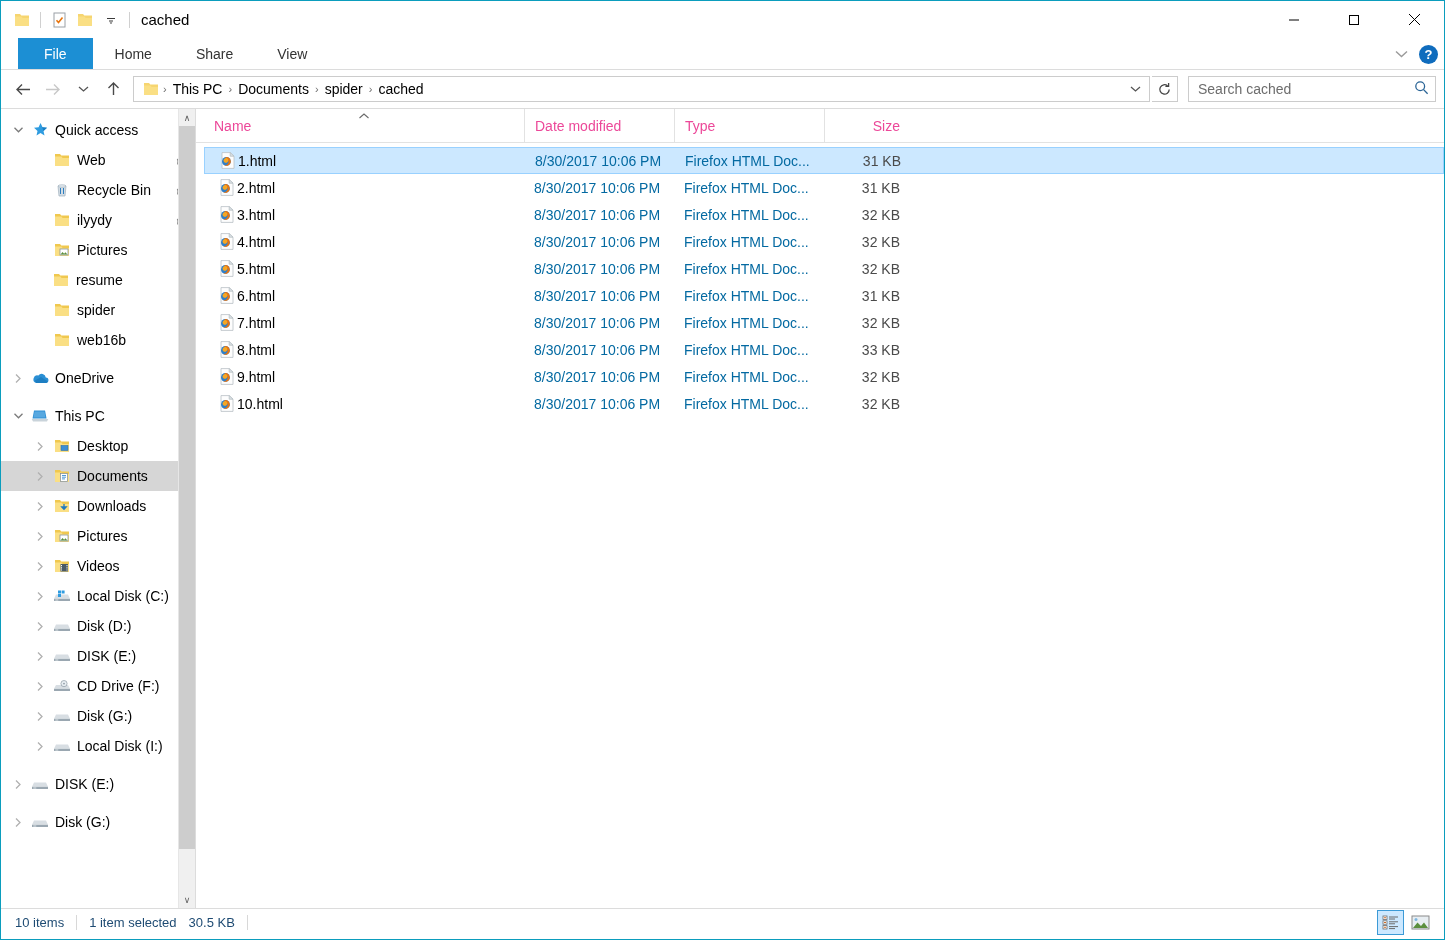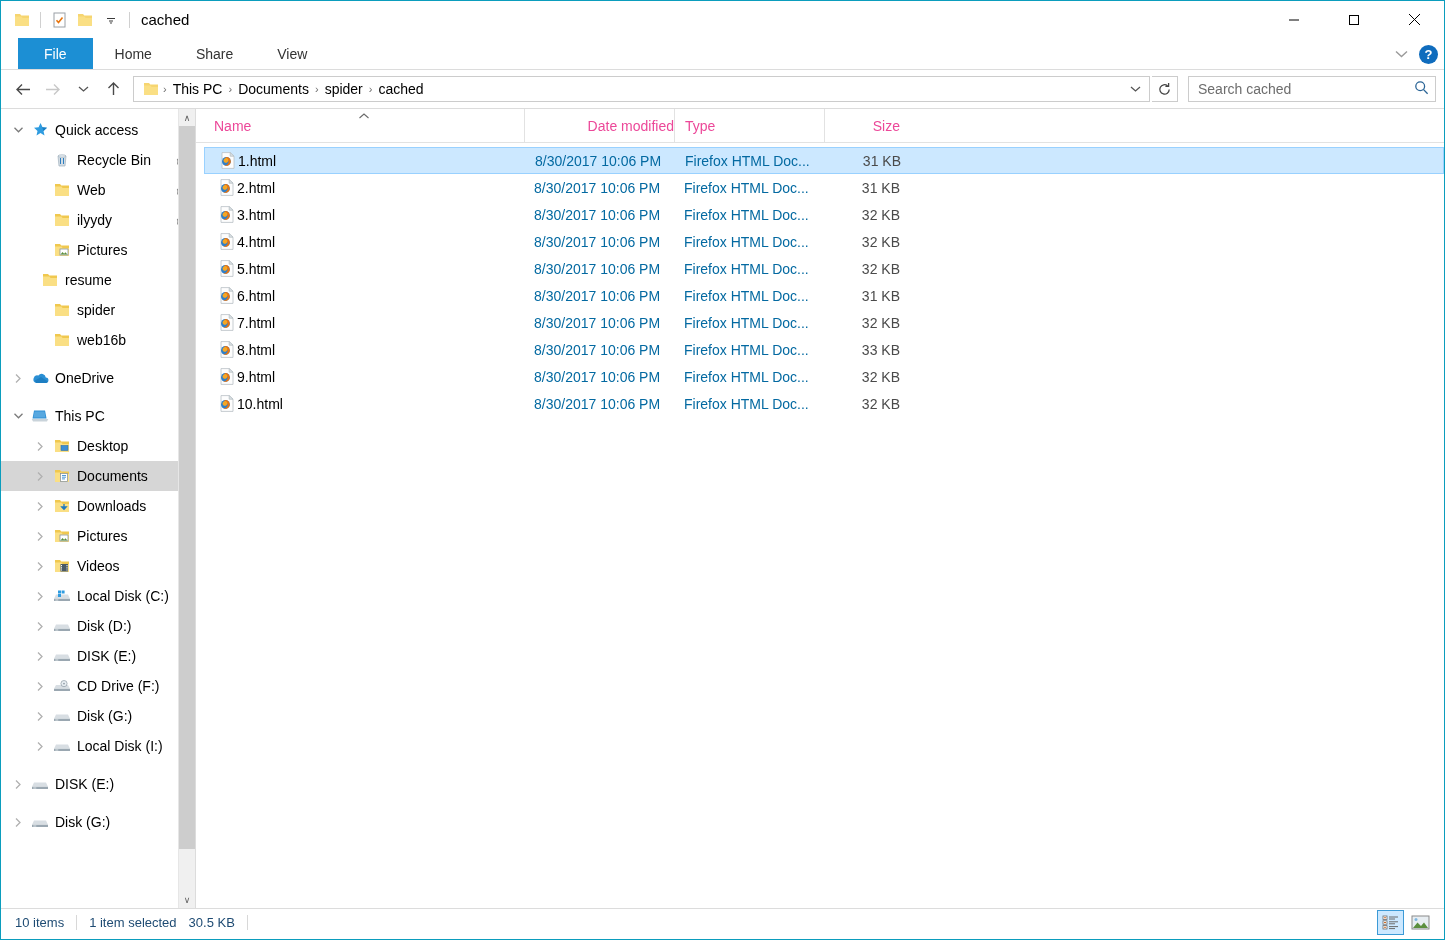--- a/index.html
+++ b/index.html
@@ -370,20 +370,35 @@
                 <path d="M8.5 1l1.9 4.3 4.6.5-3.5 3.1 1 4.6-4-2.4-4 2.4 1-4.6L2 5.8l4.6-.5z" fill="#2f9ce0"></path>
                 <path d="M8.5 1l1.9 4.3 4.6.5-3.5 3.1-3-7.9z" fill="#1b7fc4"></path>
               </svg>
             </span>
             <span class="nlabel">Quick access</span>
             <span class="pin"></span>
           </div>
           <div class="nitem" style="padding-left: 28px;">
             <span class="twisty"></span>
             <span class="nicon">
+              <svg width="16" height="14" viewBox="0 0 16 14">
+                <path d="M1 1h5l1.3 1.6H15V13H1z" fill="#f0c84f"></path>
+                <path d="M1 3.4h6.5L8.6 5H15v8H1z" fill="#fadf84"></path>
+              </svg>
+            </span>
+            <span class="nlabel">Web</span>
+            <span class="pin">
+              <svg width="13" height="13" viewBox="0 0 13 13">
+                <path d="M8.2 1.2l3.6 3.6-1.3.5-.6 2.4-2-.6L4 11l.4-3.9-.6-2 2.4-.6z" fill="#8a8a8a"></path>
+              </svg>
+            </span>
+          </div>
+          <div class="nitem" style="padding-left: 28px;">
+            <span class="twisty"></span>
+            <span class="nicon">
               <svg width="16" height="16" viewBox="0 0 16 16">
                 <path d="M4 4h8l-1 10H5z" fill="#d4dde4" stroke="#9fb0bd" stroke-width="0.7"></path>
                 <path d="M6.5 6v6M9.5 6v6" stroke="#2f7fc0" stroke-width="1"></path>
                 <ellipse cx="8" cy="4" rx="4" ry="1.2" fill="#eaeff3" stroke="#9fb0bd" stroke-width="0.7"></ellipse>
               </svg>
             </span>
             <span class="nlabel">Recycle Bin</span>
             <span class="pin">
               <svg width="13" height="13" viewBox="0 0 13 13">
                 <path d="M8.2 1.2l3.6 3.6-1.3.5-.6 2.4-2-.6L4 11l.4-3.9-.6-2 2.4-.6z" fill="#8a8a8a"></path>
@@ -391,56 +406,41 @@
             </span>
           </div>
           <div class="nitem" style="padding-left: 28px;">
             <span class="twisty"></span>
             <span class="nicon">
               <svg width="16" height="14" viewBox="0 0 16 14">
                 <path d="M1 1h5l1.3 1.6H15V13H1z" fill="#f0c84f"></path>
                 <path d="M1 3.4h6.5L8.6 5H15v8H1z" fill="#fadf84"></path>
               </svg>
             </span>
-            <span class="nlabel">Web</span>
-            <span class="pin">
-              <svg width="13" height="13" viewBox="0 0 13 13">
-                <path d="M8.2 1.2l3.6 3.6-1.3.5-.6 2.4-2-.6L4 11l.4-3.9-.6-2 2.4-.6z" fill="#8a8a8a"></path>
-              </svg>
-            </span>
-          </div>
-          <div class="nitem" style="padding-left: 28px;">
-            <span class="twisty"></span>
-            <span class="nicon">
-              <svg width="16" height="14" viewBox="0 0 16 14">
-                <path d="M1 1h5l1.3 1.6H15V13H1z" fill="#f0c84f"></path>
-                <path d="M1 3.4h6.5L8.6 5H15v8H1z" fill="#fadf84"></path>
-              </svg>
-            </span>
             <span class="nlabel">ilyydy</span>
             <span class="pin">
               <svg width="13" height="13" viewBox="0 0 13 13">
                 <path d="M8.2 1.2l3.6 3.6-1.3.5-.6 2.4-2-.6L4 11l.4-3.9-.6-2 2.4-.6z" fill="#8a8a8a"></path>
               </svg>
             </span>
           </div>
           <div class="nitem" style="padding-left: 28px;">
             <span class="twisty"></span>
             <span class="nicon">
               <svg width="16" height="14" viewBox="0 0 16 14">
                 <path d="M1 1h5l1.3 1.6H15V13H1z" fill="#f0c84f"></path>
                 <path d="M1 3.4h6.5L8.6 5H15v8H1z" fill="#fadf84"></path>
                 <rect x="6" y="6" width="8" height="6" fill="#fff" stroke="#7d8b96" stroke-width="0.7"></rect>
                 <path d="M6.5 11.5l2-2.6 1.6 1.8 1.3-1.4 2.1 2.2z" fill="#5b8f3e"></path>
               </svg>
             </span>
             <span class="nlabel">Pictures</span>
             <span class="pin"></span>
           </div>
-          <div class="nitem" style="padding-left: 16px;">
+          <div class="nitem" style="padding-left: 27px;">
             <span class="twisty"></span>
             <span class="nicon">
               <svg width="16" height="14" viewBox="0 0 16 14">
                 <path d="M1 1h5l1.3 1.6H15V13H1z" fill="#f0c84f"></path>
                 <path d="M1 3.4h6.5L8.6 5H15v8H1z" fill="#fadf84"></path>
               </svg>
             </span>
             <span class="nlabel">resume</span>
             <span class="pin"></span>
           </div>
@@ -723,21 +723,21 @@
     </div>
 
     <div class="filepane">
       <div class="colhead" id="colhead">
           <div class="col" style="width: 320px;">
             <span>Name</span>
             <span class="sortcaret"><svg width="11" height="6" viewBox="0 0 11 6">
                 <path d="M1 5l4.5-4L10 5" stroke="#6b6b6b" stroke-width="1.1" fill="none"></path>
               </svg></span>
           </div>
-          <div class="col" style="width: 150px; justify-content: flex-end;">
+          <div class="col" style="width: 150px;">
             <span>Date modified</span>
           </div>
           <div class="col" style="width: 150px;">
             <span>Type</span>
           </div>
           <div class="col num" style="width: 90px;">
             <span>Size</span>
           </div>
         </div>
       <div class="rows" id="rows">

